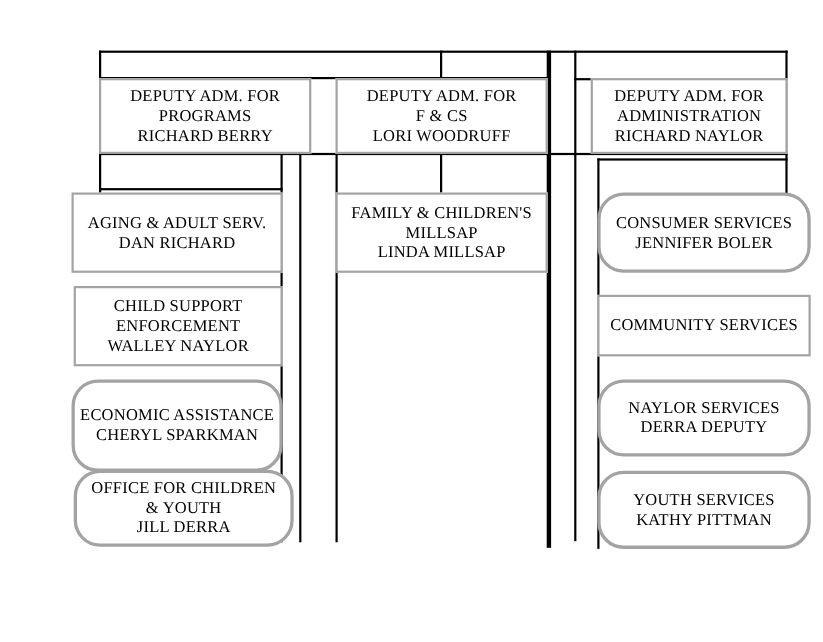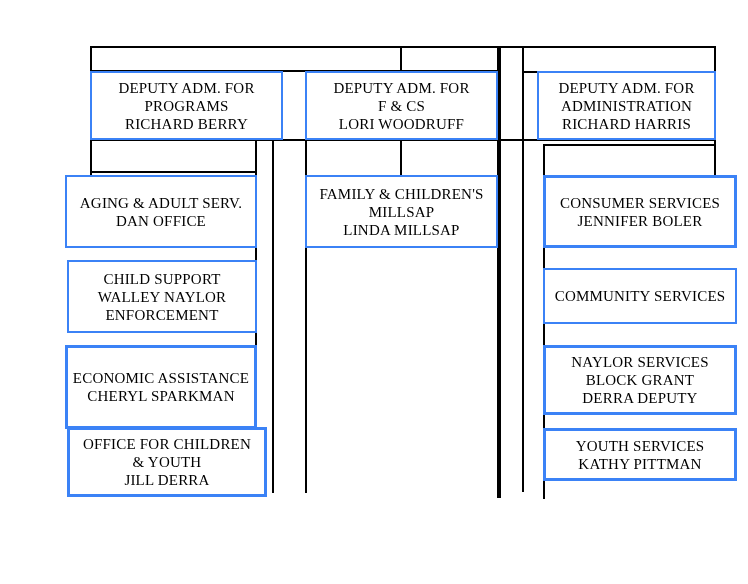--- a/index.html
+++ b/index.html
@@ -8,33 +8,33 @@
     width:748px;height:584px;
     background:#ffffff;
     font-family:"Liberation Serif", serif;
     color:#000000;
     overflow:hidden;
   }
   .box{
     position:absolute;
     box-sizing:border-box;
     background:#ffffff;
-    border:2px solid #3b82f6;
+    border:2px solid #a3a3a3;
     display:flex;
     flex-direction:column;
     justify-content:center;
     align-items:center;
     text-align:center;
     font-size:15px;
     line-height:18px;
     letter-spacing:.2px;
     z-index:2;
     white-space:nowrap;
   }
-  .box.thick{border-width:3px;}
+  .box.thick{border-width:3px;border-radius:24px;}
   .ln{
     position:absolute;
     background:#000000;
     z-index:1;
   }
 </style>
 </head>
 <body>
 
 <div class="canvas">
@@ -65,32 +65,32 @@
 
   <div class="box" style="left:305px;top:71px;width:193px;height:69px">
     <span>DEPUTY ADM. FOR</span>
     <span>F &amp; CS</span>
     <span>LORI WOODRUFF</span>
   </div>
 
   <div class="box" style="left:537px;top:71px;width:179px;height:69px">
     <span>DEPUTY ADM. FOR</span>
     <span>ADMINISTRATION</span>
-    <span>RICHARD HARRIS</span>
+    <span>RICHARD NAYLOR</span>
   </div>
 
   <div class="box" style="left:65px;top:175px;width:192px;height:73px">
     <span>AGING &amp; ADULT SERV.</span>
-    <span>DAN OFFICE</span>
+    <span>DAN RICHARD</span>
   </div>
 
   <div class="box" style="left:67px;top:260px;width:190px;height:73px">
     <span>CHILD SUPPORT</span>
+    <span>ENFORCEMENT</span>
     <span>WALLEY NAYLOR</span>
-    <span>ENFORCEMENT</span>
   </div>
 
   <div class="box thick" style="left:65px;top:345px;width:192px;height:84px">
     <span>ECONOMIC ASSISTANCE</span>
     <span>CHERYL SPARKMAN</span>
   </div>
 
   <div class="box thick" style="left:67px;top:427px;width:200px;height:70px">
     <span>OFFICE FOR CHILDREN</span>
     <span>&amp; YOUTH</span>
@@ -107,22 +107,21 @@
     <span>CONSUMER SERVICES</span>
     <span>JENNIFER BOLER</span>
   </div>
 
   <div class="box" style="left:543px;top:268px;width:194px;height:56px">
     <span>COMMUNITY SERVICES</span>
   </div>
 
   <div class="box thick" style="left:543px;top:345px;width:194px;height:70px">
     <span>NAYLOR SERVICES</span>
-    <span>BLOCK GRANT</span>
     <span>DERRA DEPUTY</span>
   </div>
 
-  <div class="box thick" style="left:543px;top:428px;width:194px;height:53px">
+  <div class="box thick" style="left:543px;top:428px;width:194px;height:71px">
     <span>YOUTH SERVICES</span>
     <span>KATHY PITTMAN</span>
   </div>
 
 </div>
 
 </body></html>

